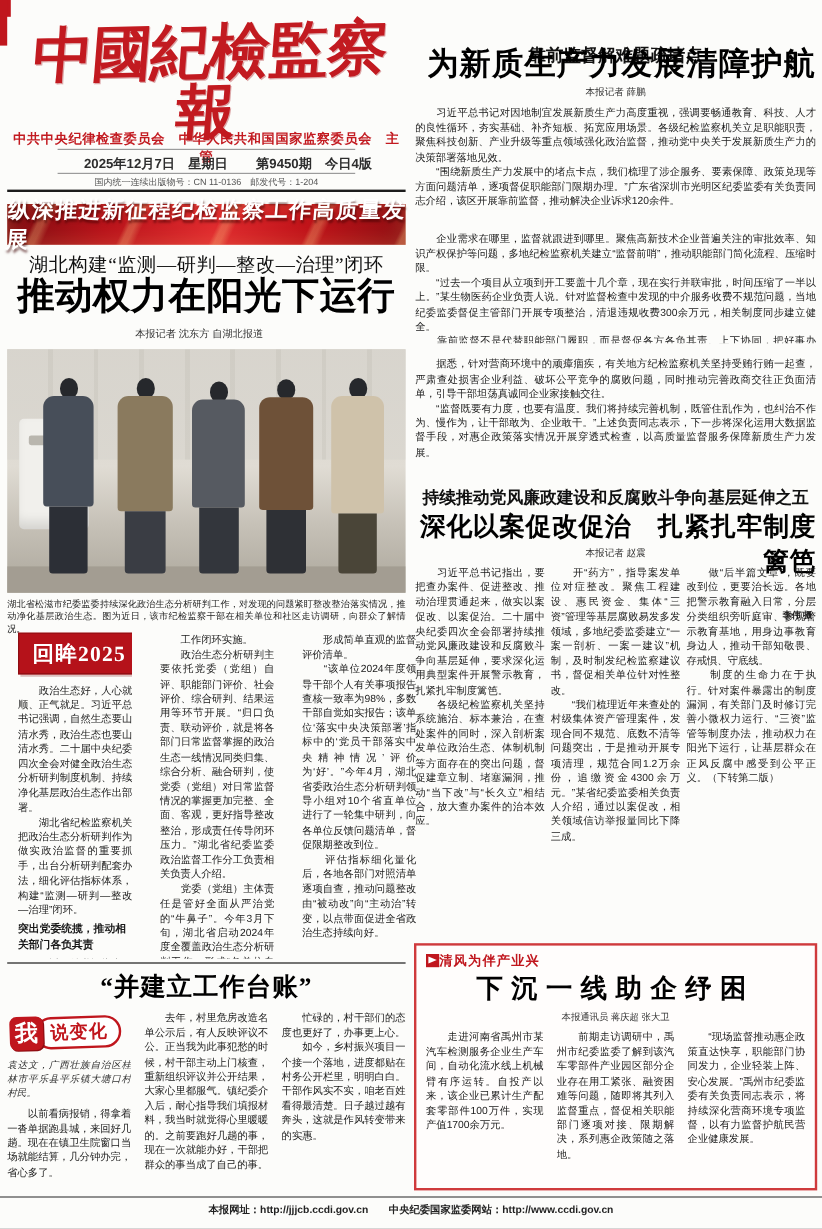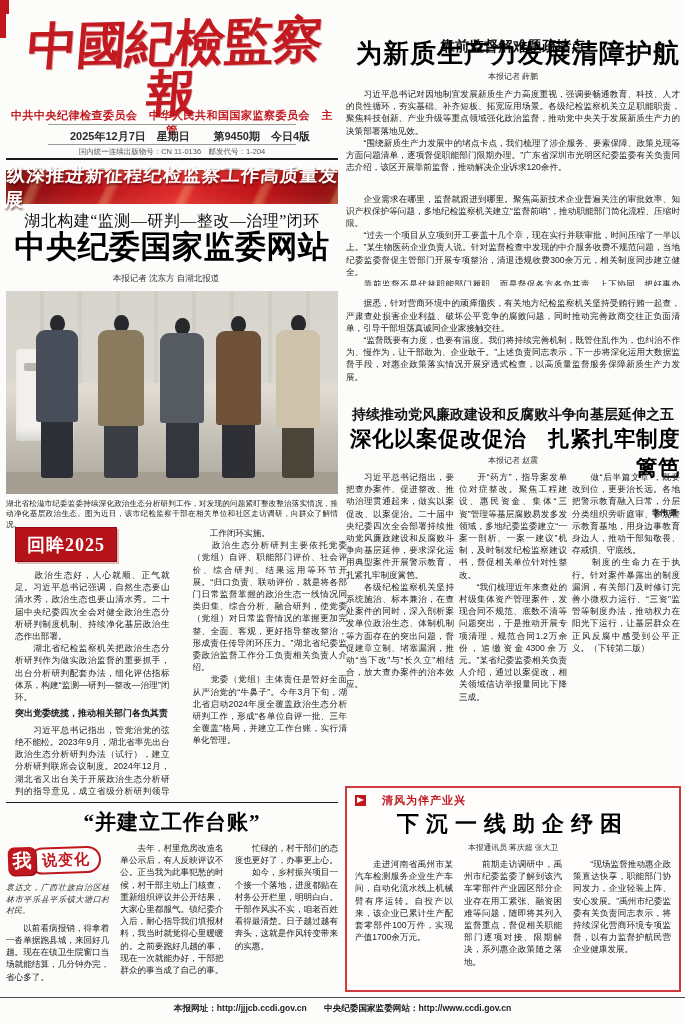--- a/index.html
+++ b/index.html
@@ -97,21 +97,21 @@
   .r-kicker2{left:346px;top:406px;width:334px;text-align:center;font-size:14px;font-weight:bold;
     font-family:"Liberation Serif","DejaVu Serif",serif;color:#111;}
   .r-headline2{left:346px;top:424px;width:334px;text-align:right;font-size:21.5px;font-weight:bold;
     font-family:"Liberation Serif","DejaVu Serif",serif;color:#000;letter-spacing:.5px;}
   .r-byline2{left:346px;top:455px;width:334px;text-align:center;font-size:8px;color:#333;}
   .r-cols2{left:346px;top:471px;width:334px;height:308px;display:flex;gap:5px;}
 
   
   .redbox{left:345px;top:786px;width:336px;height:206px;border:2.5px solid #cf3a3c;background:#fffdfc;
     box-sizing:border-box;padding:5px 8px 6px;}
-  .redbox-kicker{display:flex;align-items:center;gap:16px;}
+  .redbox-kicker{display:flex;align-items:center;gap:0;}
   .flag-icon{width:11px;height:11px;background:#c0161d;position:relative;flex:0 0 auto;}
   .flag-icon::after{content:"";position:absolute;left:2px;top:2px;width:0;height:0;
     border-left:7px solid #fff;border-top:3.5px solid transparent;border-bottom:3.5px solid transparent;}
   .redbox-kicker-text{color:#c0161d;font-size:11px;font-weight:bold;
     font-family:"Liberation Serif","DejaVu Serif",serif;letter-spacing:1px;}
   .redbox-headline{text-align:center;font-size:22px;font-weight:bold;letter-spacing:7px;
     font-family:"Liberation Serif","DejaVu Serif",serif;color:#000;margin-top:1px;}
   .redbox-byline{text-align:center;font-size:7.8px;color:#333;margin:3px 0 5px;}
   .redbox-cols{display:flex;gap:11px;height:138px;}
 
@@ -136,21 +136,21 @@
   </div>
   <div class="abs rule-thin rule-b"></div>
   <div class="abs pub-code">国内统一连续出版物号：CN 11-0136　邮发代号：1-204</div>
   <div class="abs rule-heavy"></div>
 
   <div class="abs banner">
     <span class="banner-text">纵深推进新征程纪检监察工作高质量发展</span>
   </div>
 
   <div class="abs lead-kicker serif">湖北构建“监测—研判—整改—治理”闭环</div>
-  <div class="abs lead-headline">中央纪委国家监委网站</div>
+  <div class="abs lead-headline">推动权力在阳光下运行</div>
   <div class="abs lead-byline">本报记者 沈东方 自湖北报道</div>
 
   <div class="abs photo">
     <div class="wall"></div>
     <div class="machine"></div>
     <div class="floor"></div>
     <div class="person" style="left:30px;">
       <div class="head"></div>
         <div class="torso" style="width:42px;height:92px;background:#474e59;"></div>
         <div class="legs" style="width:32px;height:56px;background:#2c2f36;"></div>
@@ -184,20 +184,23 @@
     <div class="col">
       <div class="lookback-badge">回眸2025</div>
       <div class="body-text">　　政治生态好，人心就顺、正气就足。习近平总书记强调，自然生态要山清水秀，政治生态也要山清水秀。二十届中央纪委四次全会对健全政治生态分析研判制度机制、持续净化基层政治生态作出部署。
 　　湖北省纪检监察机关把政治生态分析研判作为做实政治监督的重要抓手，出台分析研判配套办法，细化评估指标体系，构建“监测—研判—整改—治理”闭环。</div>
       <div class="col-subhead">突出党委统揽，推动相关部门各负其责</div>
       <div class="body-text">　　习近平总书记指出，管党治党的弦绝不能松。2023年9月，湖北省率先出台政治生态分析研判办法（试行），建立分析研判联席会议制度。2024年12月，湖北省又出台关于开展政治生态分析研判的指导意见，成立省级分析研判领导小组，全面实施政治生态分析研判工作。</div>
     </div>
     <div class="col body-text">　　工作闭环实施。
 　　政治生态分析研判主要依托党委（党组）自评、职能部门评价、社会评价、综合研判、结果运用等环节开展。“归口负责、联动评价，就是将各部门日常监督掌握的政治生态一线情况同类归集、综合分析、融合研判，使党委（党组）对日常监督情况的掌握更加完整、全面、客观，更好指导整改整治，形成责任传导闭环压力。”湖北省纪委监委政治监督工作分工负责相关负责人介绍。
 　　党委（党组）主体责任是管好全面从严治党的“牛鼻子”。今年3月下旬，湖北省启动2024年度全覆盖政治生态分析研判工作，形成“各单位自评一批、三年全覆盖”格局，并建立工作台账，实行清单化管理。</div>
+    <div class="col body-text">　　形成简单直观的监督评价清单。
+　　“该单位2024年度领导干部个人有关事项报告查核一致率为98%，多数干部自觉如实报告；该单位‘落实中央决策部署’指标中的‘党员干部落实中央精神情况’评价为‘好’。”今年4月，湖北省委政治生态分析研判领导小组对10个省直单位进行了一轮集中研判，向各单位反馈问题清单，督促限期整改到位。
+　　评估指标细化量化后，各地各部门对照清单逐项自查，推动问题整改由“被动改”向“主动治”转变，以点带面促进全省政治生态持续向好。</div>
   </div>
 
   <div class="abs left-divider"></div>
 
   <div class="abs voice-headline">“并建立工作台账”</div>
   <div class="abs voice-cols">
     <div class="col">
       <div class="voice-badge">
         <span class="voice-we">我</span>
         <span class="voice-rest">说变化</span>

